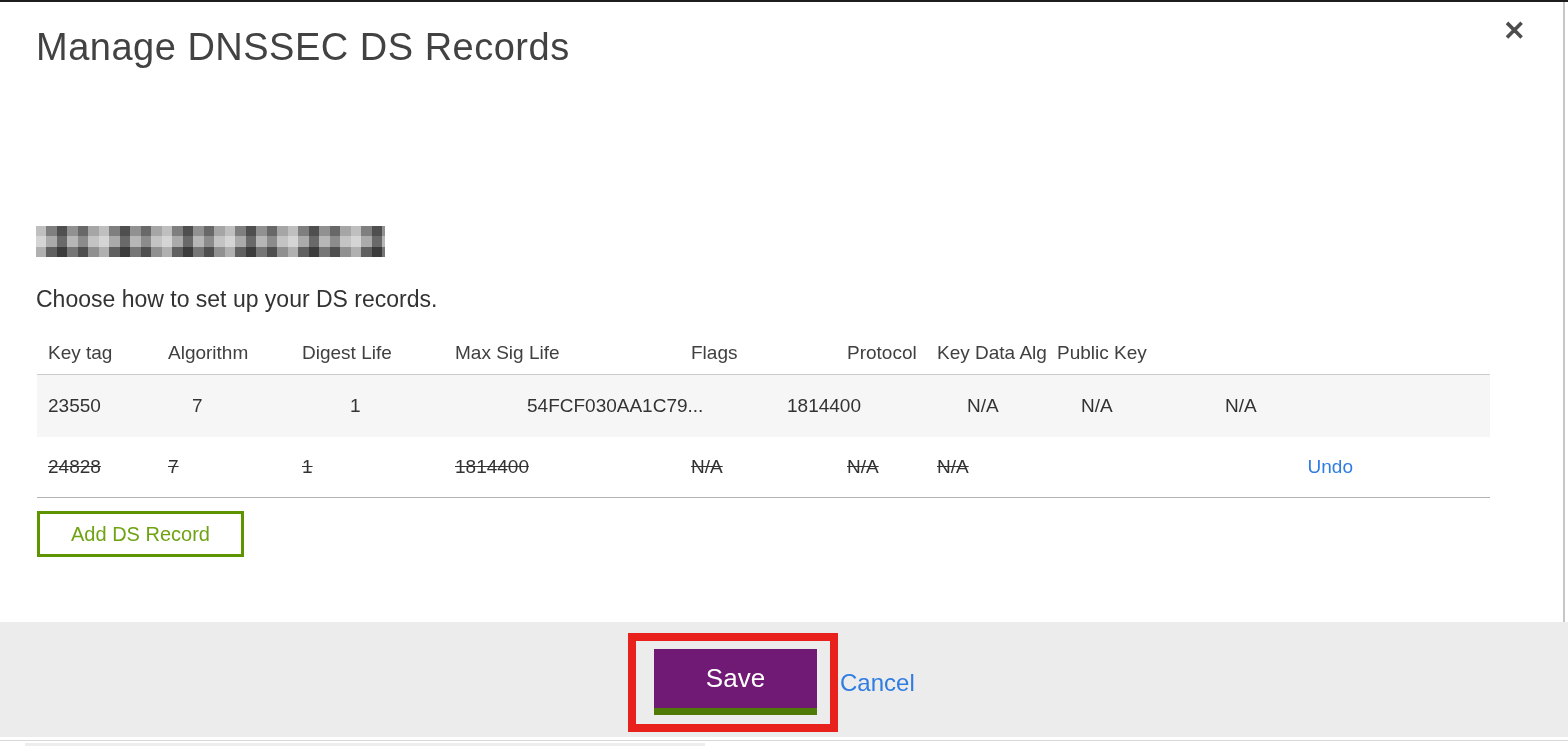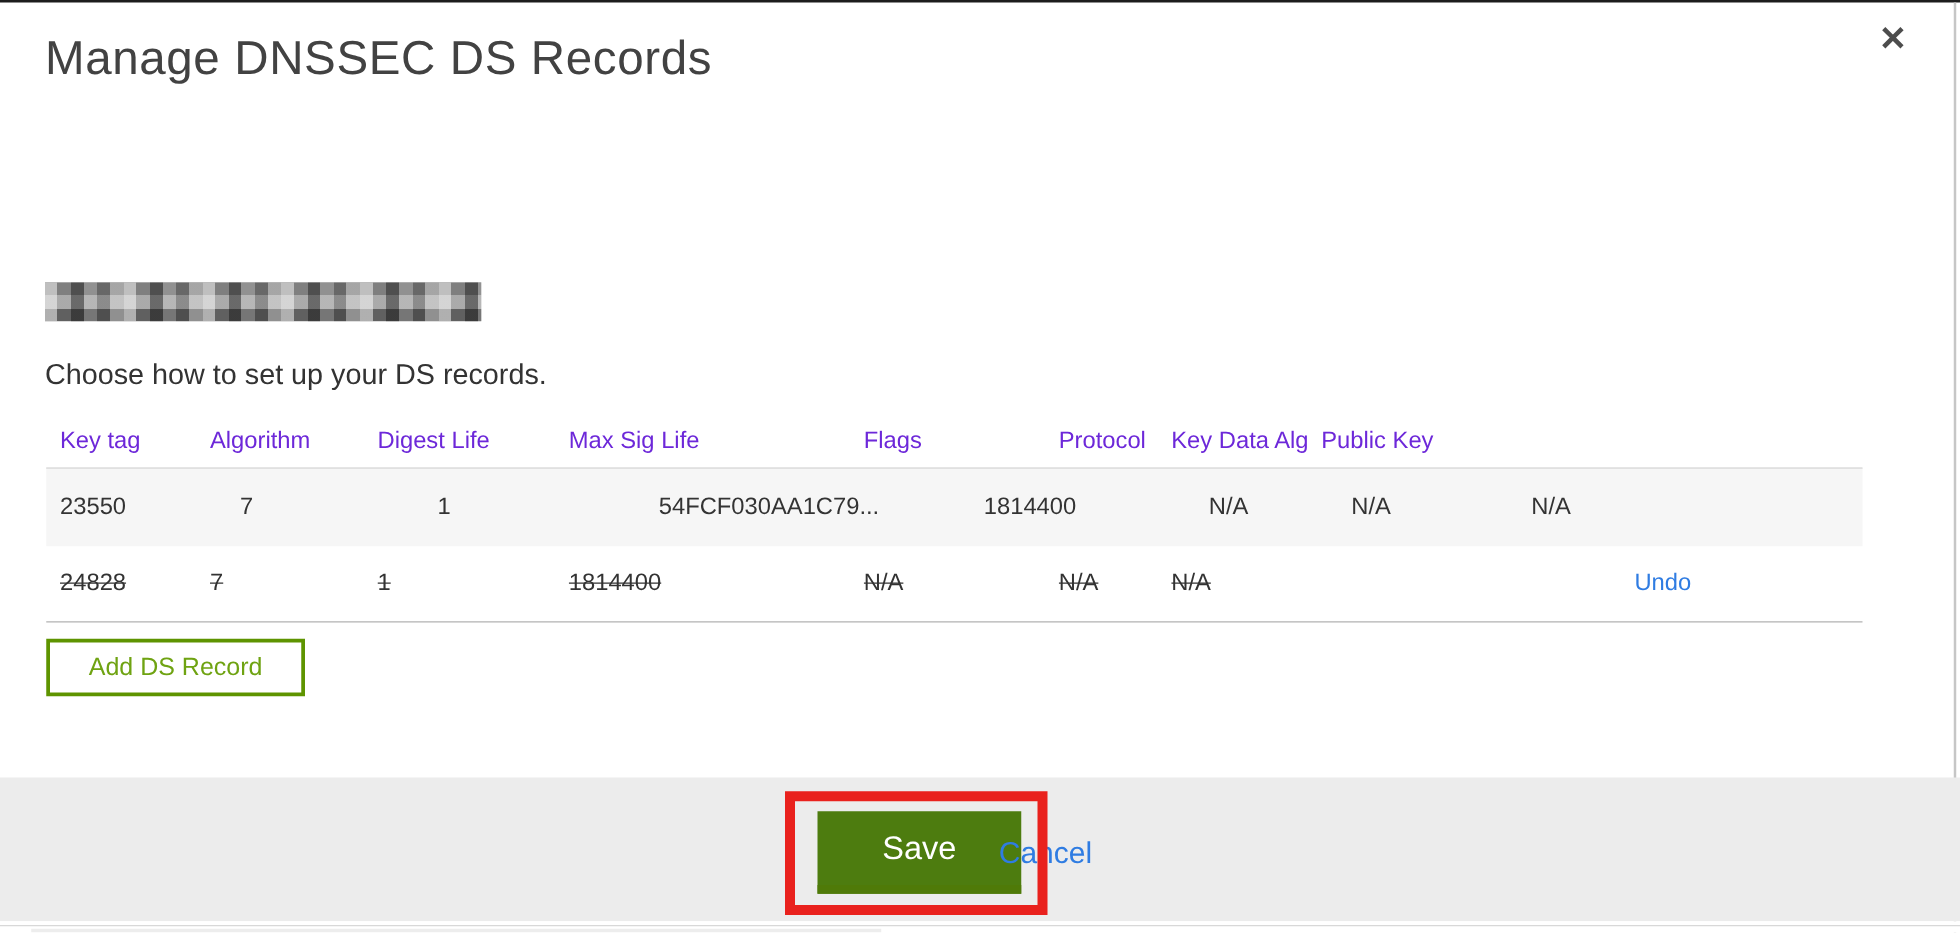--- a/index.html
+++ b/index.html
@@ -47,21 +47,21 @@
 
   .ds-table {
     position: absolute; left: 37px; top: 331px; width: 1453px;
     font-size: 19px;
   }
   .t-head, .t-row {
     display: grid;
     grid-template-columns: 131px 134px 153px 236px 156px 90px 120px 165px 145px 1fr;
     align-items: center;
   }
-  .t-head { height: 44px; border-bottom: 1px solid #cbcbcb; color: #6d28d9; }
+  .t-head { height: 44px; border-bottom: 1px solid #cbcbcb; color: #404040; }
   .t-head > :first-child, .t-row > :first-child { padding-left: 11px; }
   .t-row { height: 62px; }
   .t-row.active { background: #f6f6f6; gap: 24px; }
   .t-row.deleted { height: 61px; border-bottom: 1px solid #b2b2b2; }
   .t-row.deleted .cell { text-decoration: line-through; }
   .cell { white-space: nowrap; overflow: hidden; }
 
   .actions-cell {
     justify-self: end; display: flex; align-items: center; gap: 3px;
   }
@@ -76,26 +76,26 @@
     display: flex; align-items: center; justify-content: center;
     cursor: pointer;
   }
 
   .footer-bar {
     position: absolute; left: 0; top: 622px; width: 100%; height: 115px;
     background: #ececec;
   }
   .save-btn {
     position: absolute; left: 654px; top: 649px; width: 163px; height: 66px;
-    background: #4d7c0f; border: none; border-bottom: 7px solid #4f7a08;
+    background: #701a75; border: none; border-bottom: 7px solid #4f7a08;
     color: #ffffff; font-size: 26px; font-family: "Liberation Sans", sans-serif;
     cursor: pointer;
   }
   .cancel-link {
-    position: absolute; left: 799px; top: 669px;
+    position: absolute; left: 840px; top: 669px;
     font-size: 24px; color: #2f7ce2; cursor: pointer; text-align: center;
   }
   .red-annotation {
     position: absolute; left: 628px; top: 633px; width: 210px; height: 99px;
     border: 8px solid #e9211d; pointer-events: none;
   }
 
   .bottom-strip { position: absolute; left: 0; top: 737px; width: 100%; height: 9px; background: #ffffff; }
   .bottom-line { position: absolute; left: 0; top: 3px; width: 100%; height: 1px; background: #d8d8d8; }
   .bottom-remnant { position: absolute; left: 25px; top: 6px; width: 680px; height: 3px; background: #ededed; }

